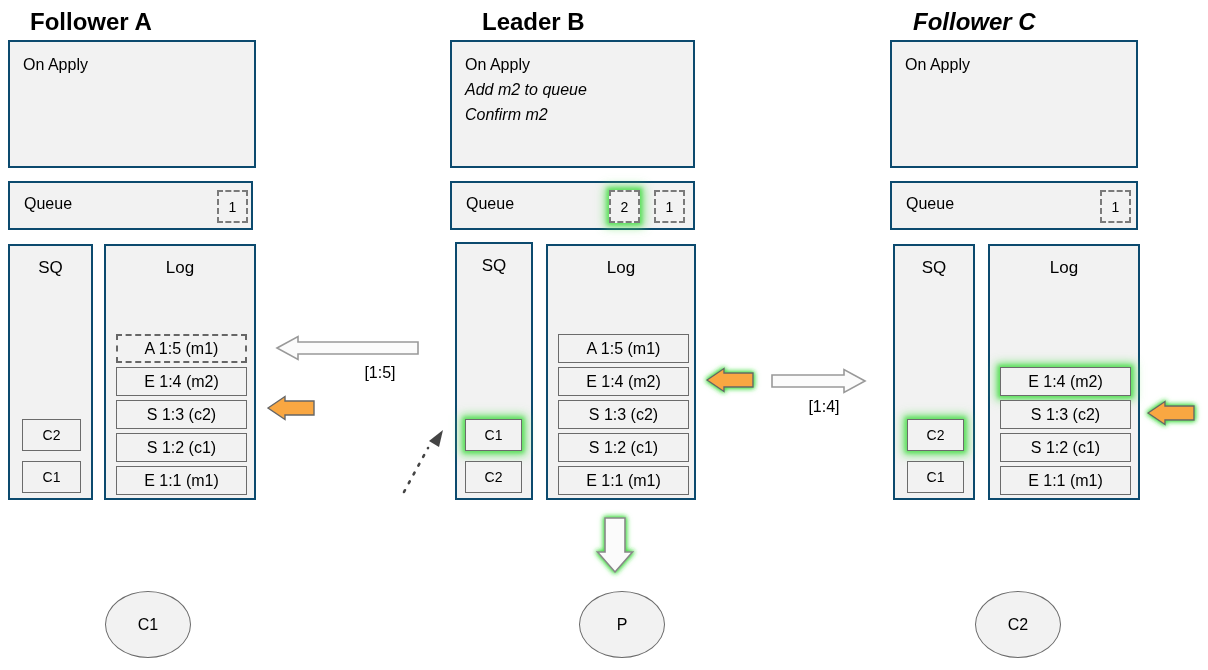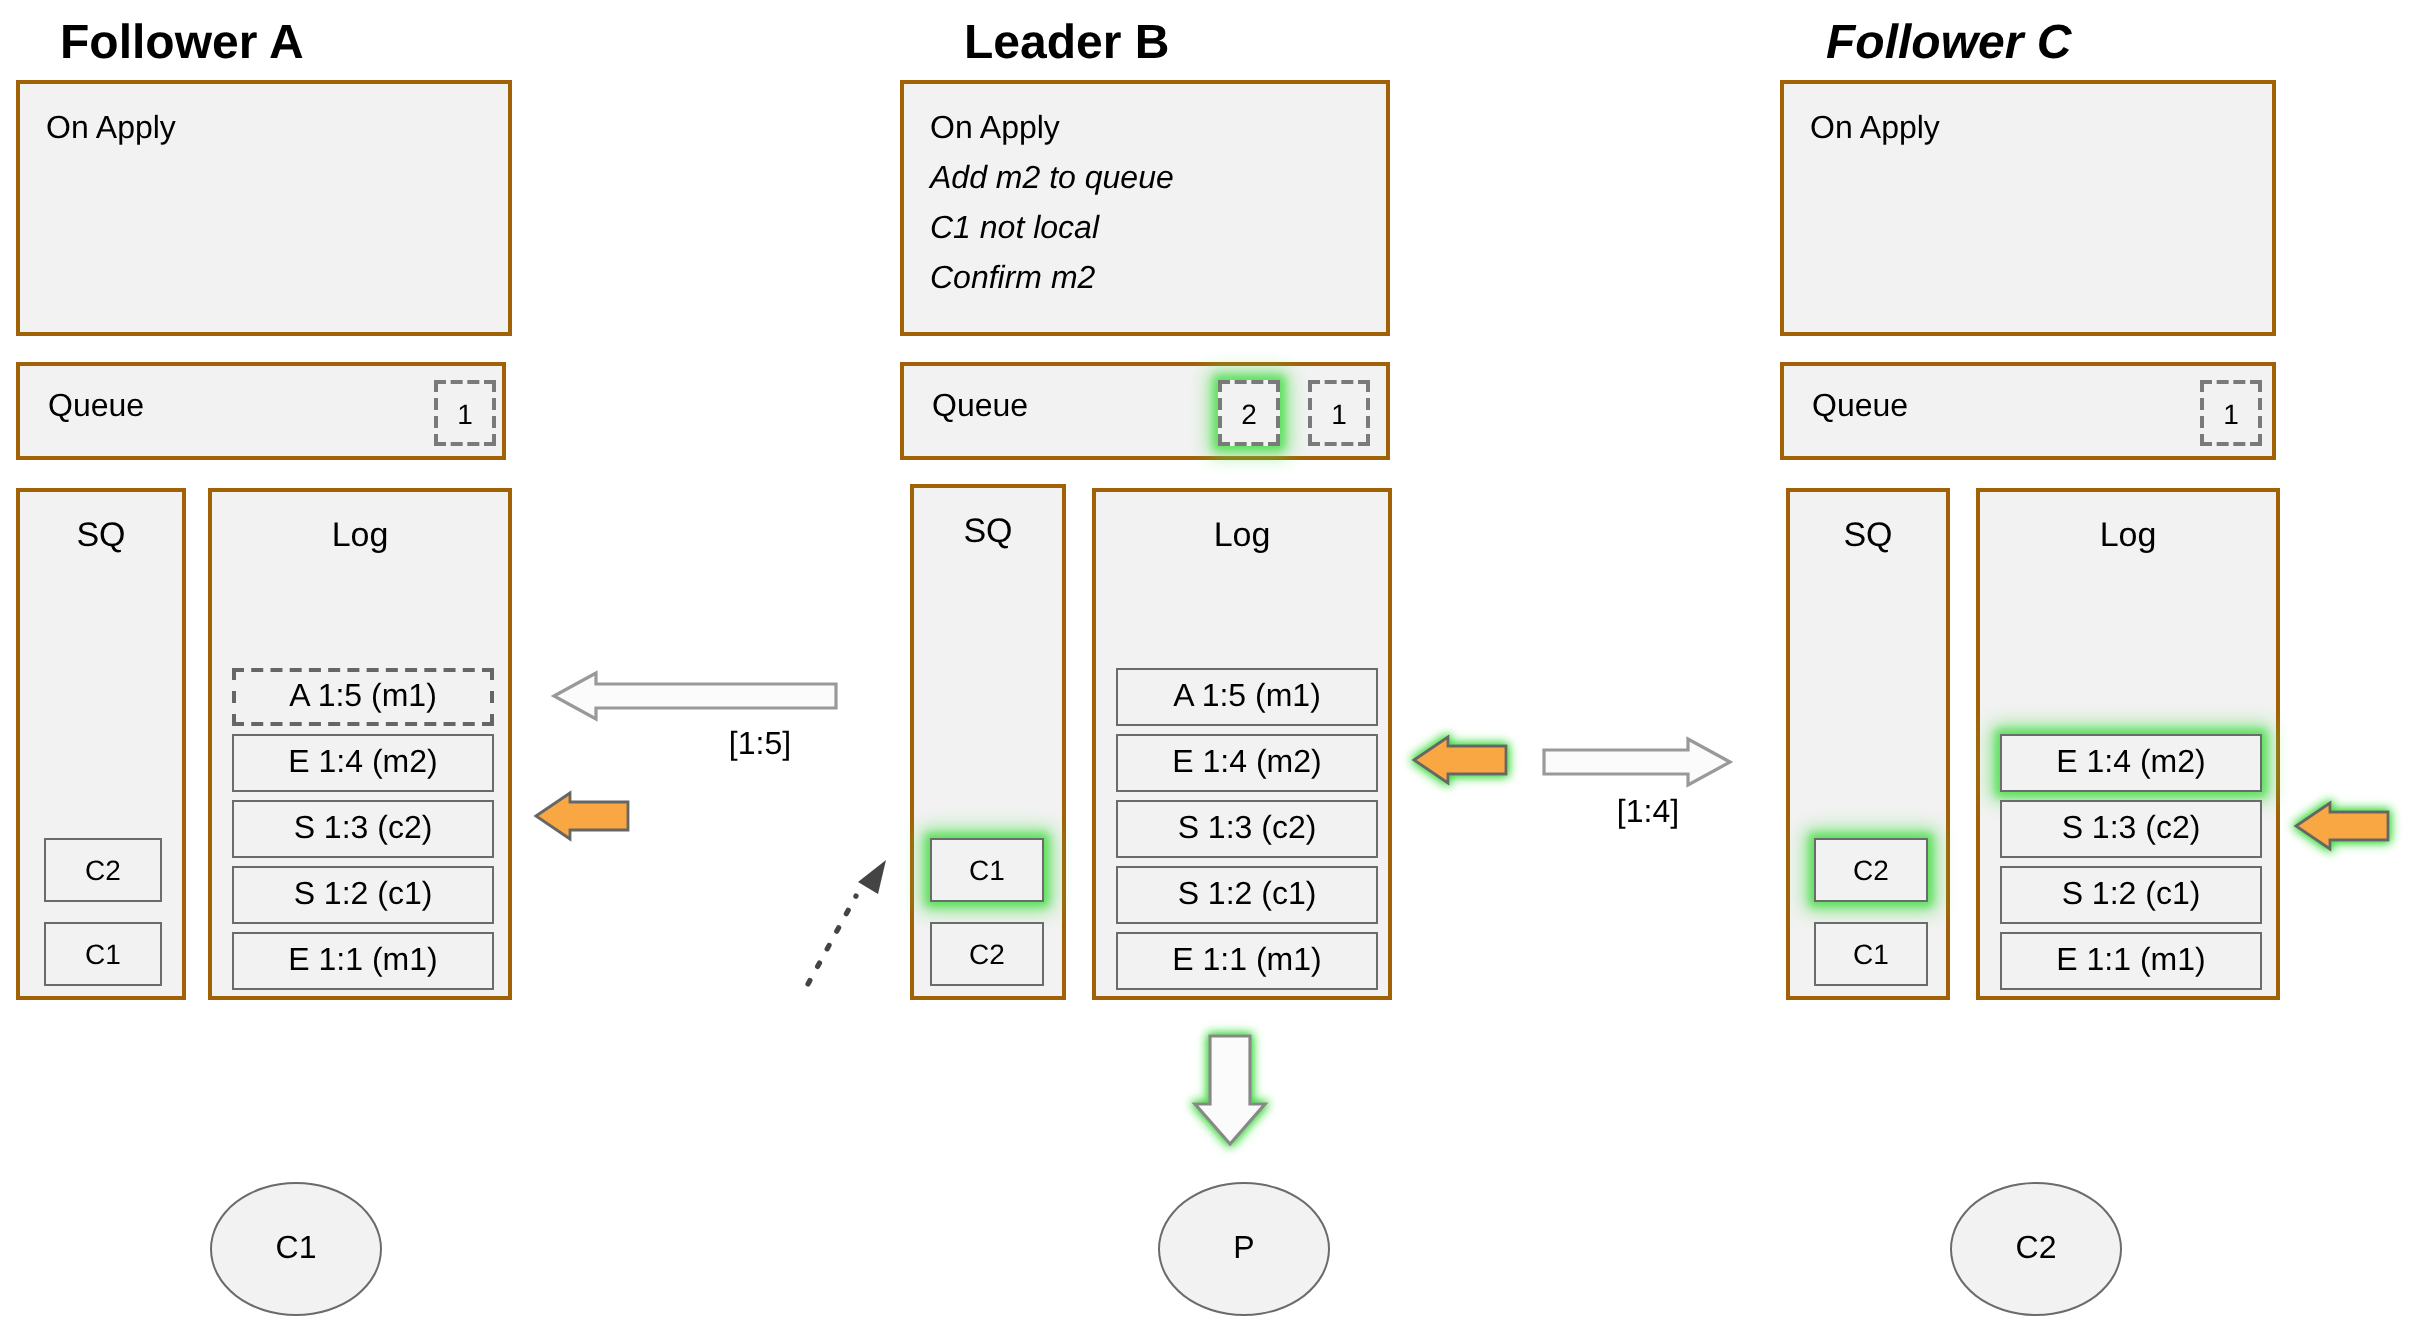--- a/index.html
+++ b/index.html
@@ -2,21 +2,21 @@
 <html><head>
 <meta charset="utf-8">
 <style>
   html,body { margin:0; padding:0; background:#ffffff; }
   .canvas {
     position:relative; width:1208px; height:670px; background:#ffffff;
     font-family:"Liberation Sans", sans-serif; color:#000; overflow:hidden;
   }
   .node-title { position:absolute; font-size:24px; font-weight:bold; white-space:nowrap; }
   .box {
-    position:absolute; background:#f2f2f2; border:2px solid #a16207; box-sizing:border-box;
+    position:absolute; background:#f2f2f2; border:2px solid #0c4a6e; box-sizing:border-box;
   }
   .onapply { padding:10px 13px; font-size:16px; line-height:25px; }
   .note-line { font-style:italic; }
   .queue-box { font-size:16px;padding-left:24px; }
   .queue-label { position:absolute; left:14px; top:12px; }
   .chip {
     position:absolute; width:31px; height:33px; border:2px dashed #7a7a7a;
     background:#f2f2f2; box-sizing:border-box; display:flex; align-items:center;
     justify-content:center; font-size:14px;
   }
@@ -71,21 +71,20 @@
     <div class="log-entry" style="left:10px; top:154px;">S 1:3 (c2)</div>
     <div class="log-entry" style="left:10px; top:187px;">S 1:2 (c1)</div>
     <div class="log-entry" style="left:10px; top:220px;">E 1:1 (m1)</div>
   </div>
 
   <div class="node-title" style="left:482px; top:8px;">Leader B</div>
 
   <div class="box onapply" style="left:450px; top:40px; width:245px; height:128px;">
     <div>On Apply</div>
     <div class="note-line">Add m2 to queue</div>
-    <div class="note-line">C1 not local</div>
     <div class="note-line">Confirm m2</div>
   </div>
 
   <div class="box queue-box" style="left:450px; top:181px; width:245px; height:49px;">
     <span class="queue-label">Queue</span>
     <div class="chip glow" style="left:157px; top:7px;">2</div>
     <div class="chip" style="left:202px; top:7px;">1</div>
   </div>
 
   <div class="box" style="left:455px; top:242px; width:78px; height:258px;">

